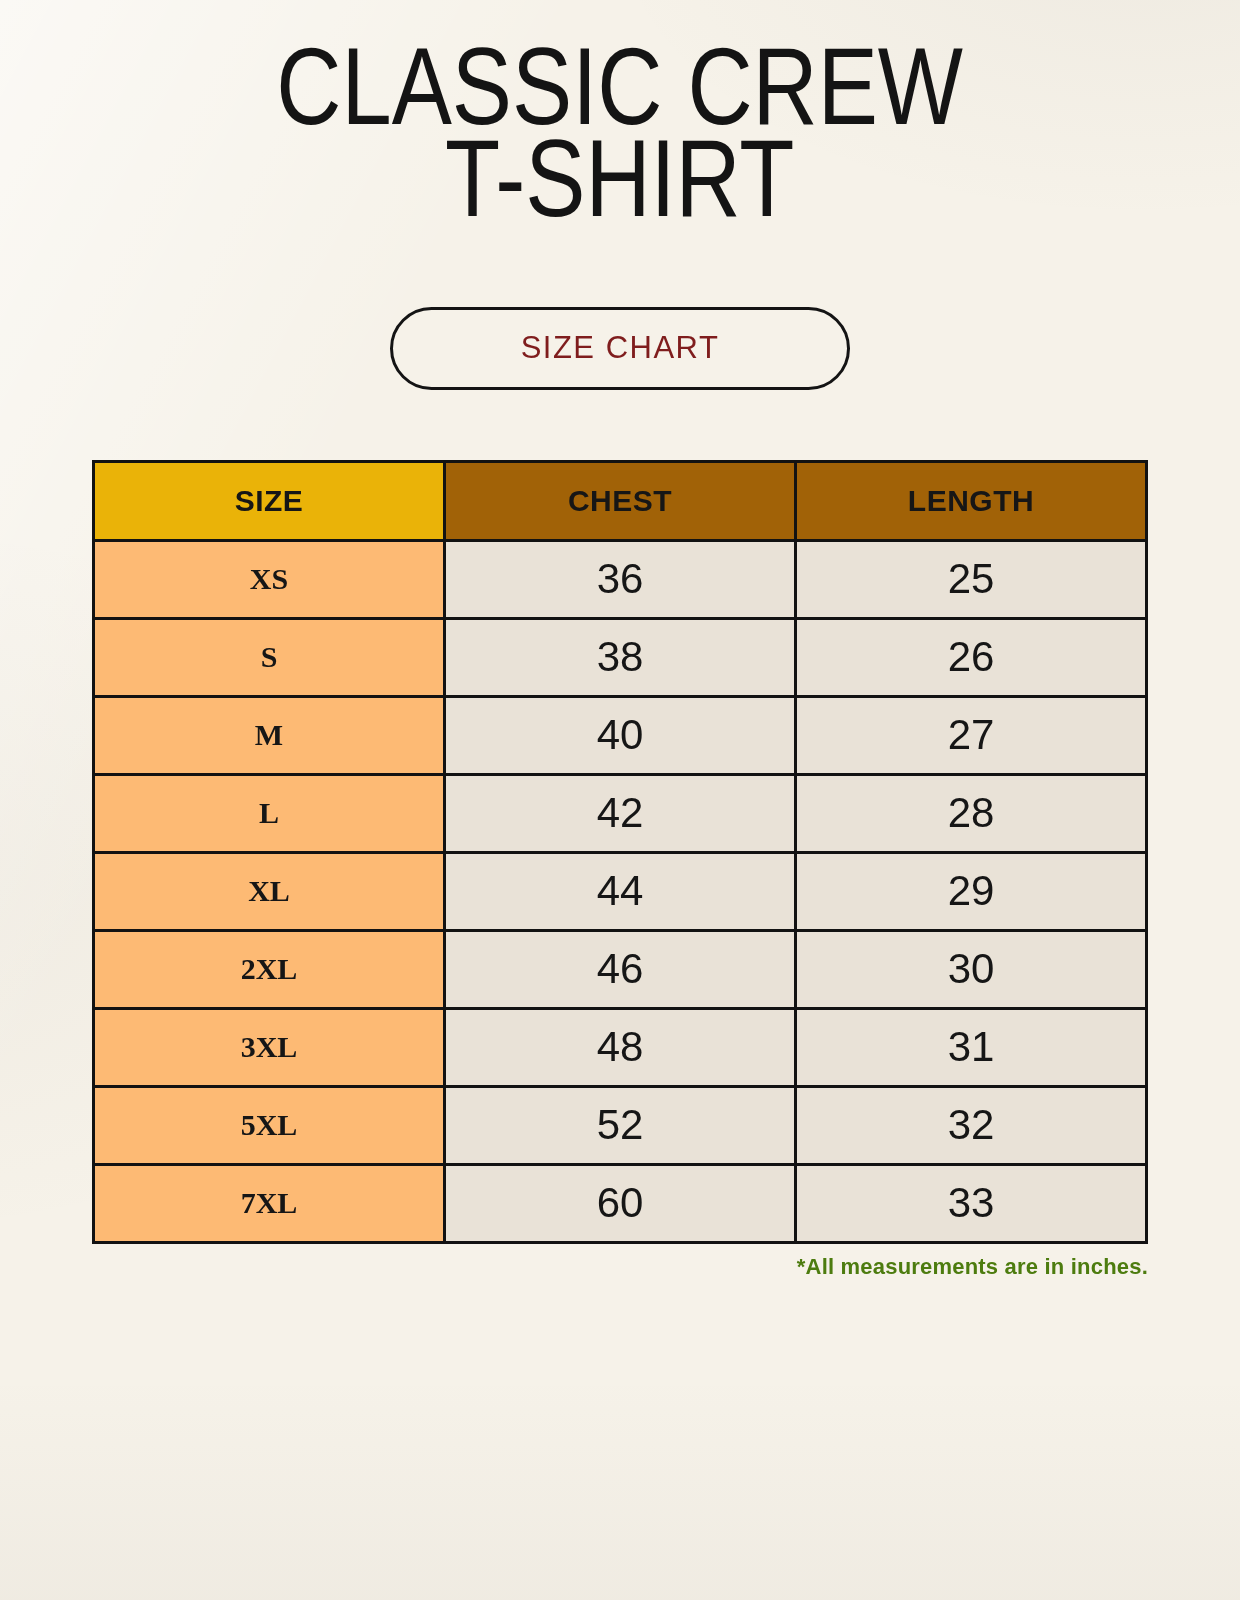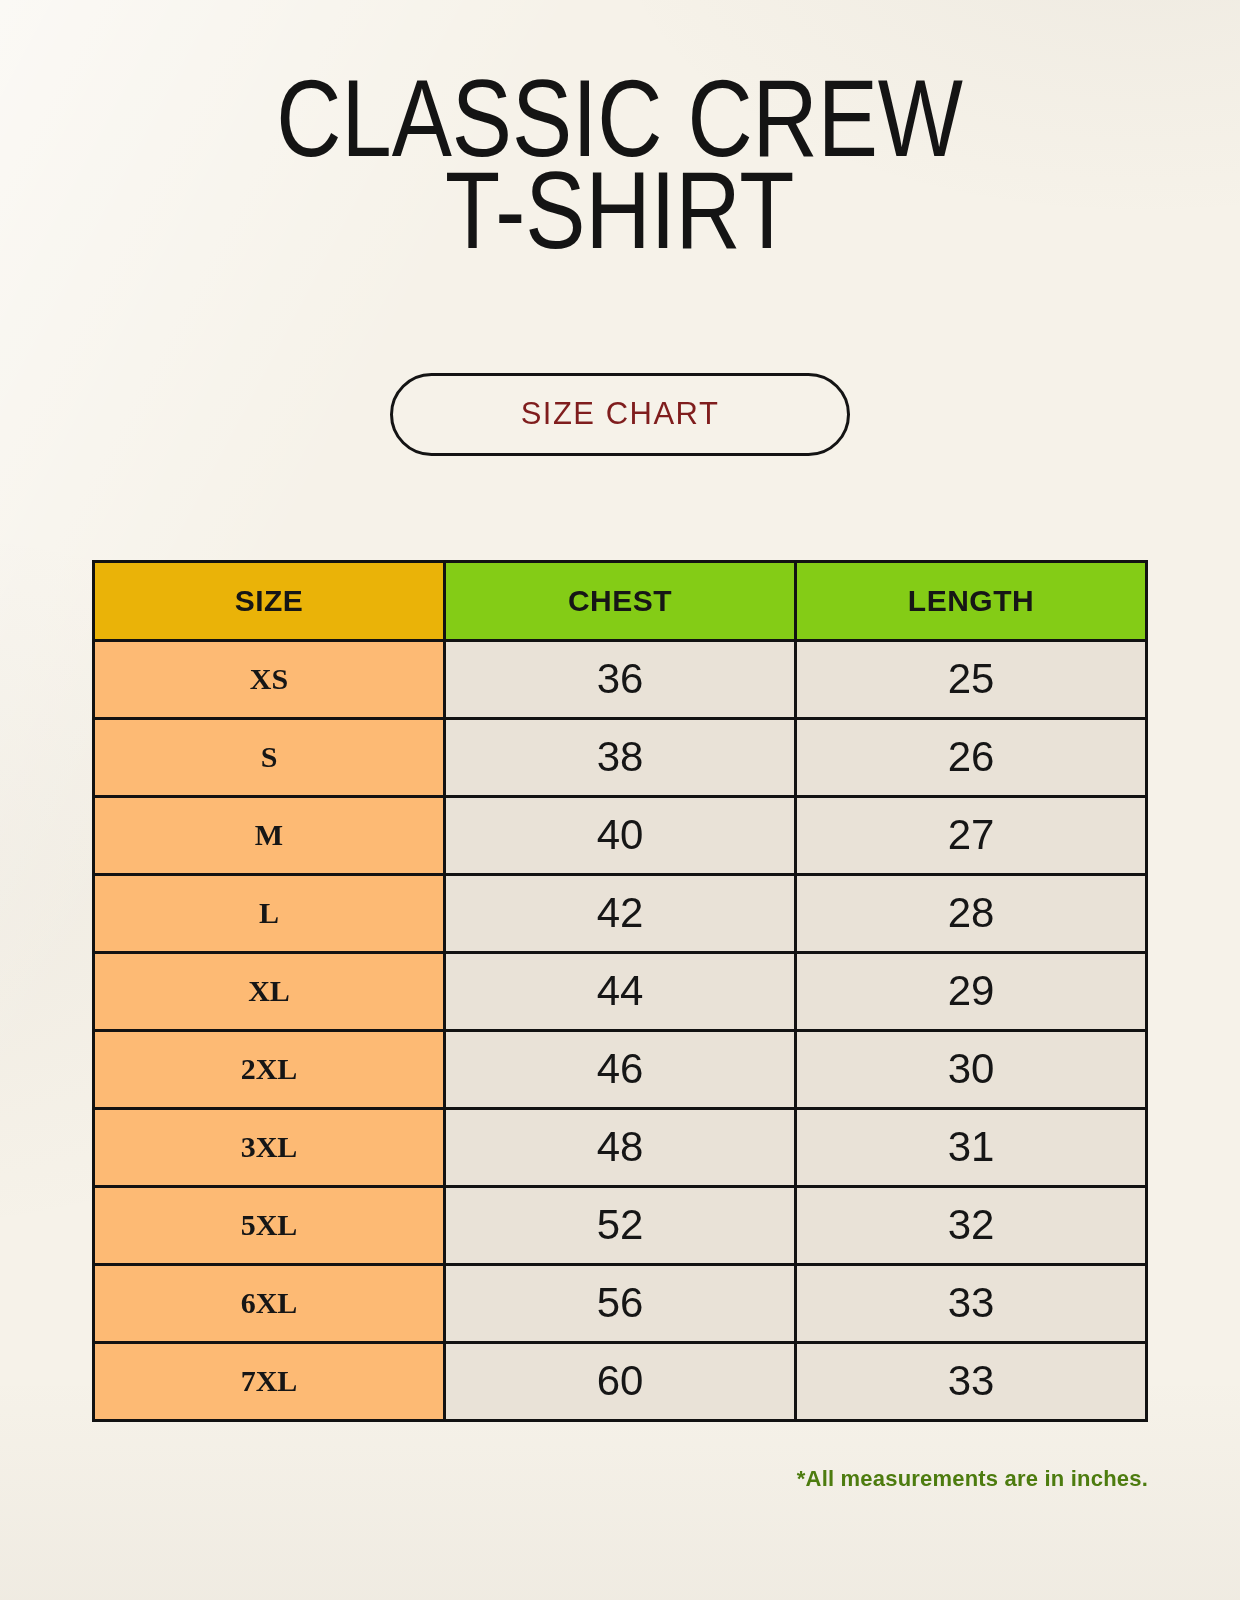--- a/index.html
+++ b/index.html
@@ -17,25 +17,24 @@
     background:
       linear-gradient(118deg, rgba(255,255,255,0.55) 0%, rgba(255,255,255,0.0) 28%),
       radial-gradient(ellipse 900px 500px at 92% -5%, rgba(120,110,95,0.06), transparent 60%),
       radial-gradient(ellipse 1000px 600px at -10% 55%, rgba(120,110,95,0.05), transparent 60%),
       linear-gradient(0deg, rgba(120,110,95,0.05) 0%, transparent 14%);
     pointer-events: none;
   }
   .page {
     position: relative;
     width: 100%; height: 100%;
-    padding-top: 72px;
+    padding-top: 40px;
     display: flex;
     flex-direction: column;
     align-items: center;
-    gap: 34px;
   }
   .title {
     text-align: center;
     font-size: 110px;
     line-height: 0.84;
     font-weight: 500;
     letter-spacing: 0px;
     color: #141414;
     transform: scaleX(0.82);
     transform-origin: 50% 0;
@@ -65,21 +64,21 @@
     table-layout: fixed;
   }
   .size-table th, .size-table td {
     border: 3px solid #121212;
     text-align: center;
     vertical-align: middle;
   }
   .size-table th { height: 79px; font-size: 30px; font-weight: 700; letter-spacing: 0.5px; }
   .size-table td { height: 78px; }
   th.h-size  { background: #eab308; }
-  th.h-meas  { background: #84cc16; }
+  th.h-meas  { background: #a16207; }
   td.col-size { background: #fdba74; font-weight: 700; font-size: 30px; font-family: Liberation Serif, serif; }
   td.col-val  { background: #e9e2d7; font-weight: 400; font-size: 42px; }
   .footnote {
     width: 1056px;
     margin-top: 10px;
     text-align: right;
     font-size: 22px;
     font-weight: 700;
     letter-spacing: 0.2px;
     color: #4d7c0f;
@@ -142,25 +141,20 @@
           <td class="col-size">3XL</td>
           <td class="col-val">48</td>
           <td class="col-val">31</td>
         </tr>
         <tr>
           <td class="col-size">5XL</td>
           <td class="col-val">52</td>
           <td class="col-val">32</td>
         </tr>
         <tr>
-          <td class="col-size">6XL</td>
-          <td class="col-val">56</td>
-          <td class="col-val">33</td>
-        </tr>
-        <tr>
           <td class="col-size">7XL</td>
           <td class="col-val">60</td>
           <td class="col-val">33</td>
         </tr>
       </tbody>
   </table>
 
   <div class="footnote">*All measurements are in inches.</div>
 
 </div>

